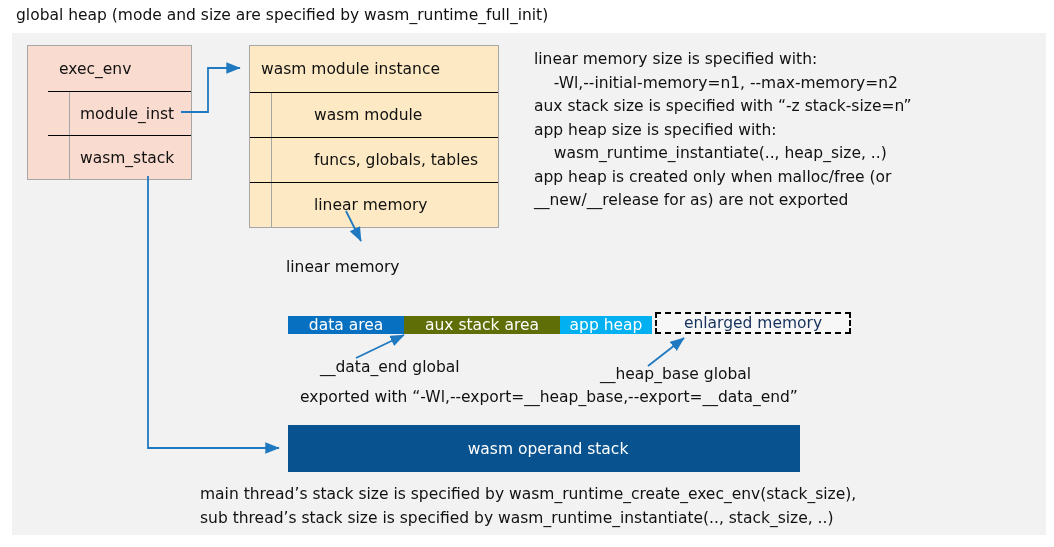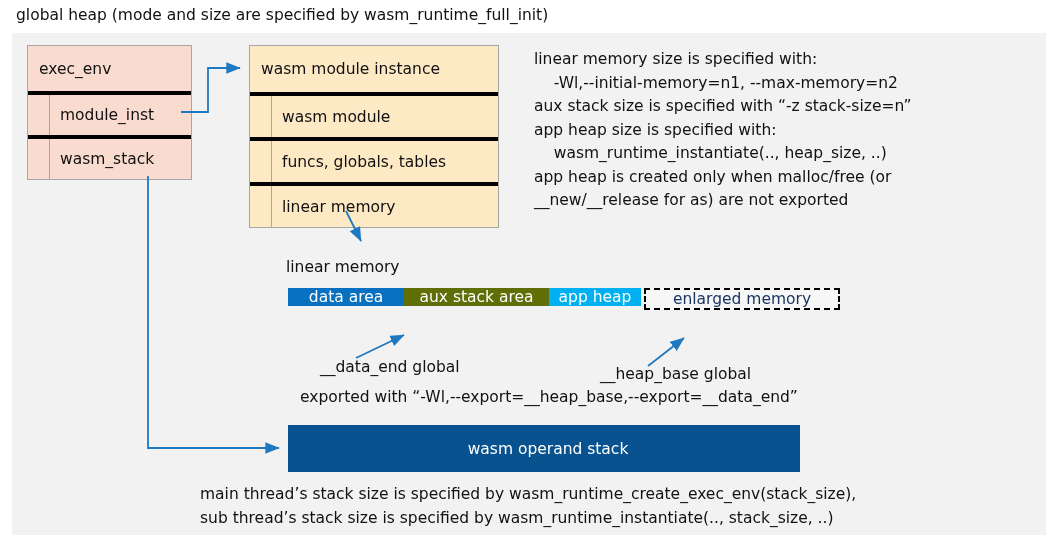--- a/index.html
+++ b/index.html
@@ -47,21 +47,21 @@
     border: 1px solid #a6a6a6;
     box-sizing: border-box;
   }
   .struct .row {
     box-sizing: border-box;
     display: flex;
     align-items: center;
     font-size: 15.5px;
     color: #111111;
   }
-  .struct .row + .row { border-top: 4px solid #000000; }
+  .struct .row + .row { border-top: 1px solid #000000; }
   .struct .indent {
     width: 22px;
     align-self: stretch;
     border-right: 1px solid #a6a6a6;
     box-sizing: border-box;
     flex: 0 0 22px;
   }
   .struct .label {
     padding-left: 10px;
     white-space: nowrap;
@@ -80,21 +80,21 @@
 
   
   #module-inst-box {
     left: 249px;
     top: 45px;
     width: 250px;
     background: #fdeac4;
     text-align: center;
   }
   #module-inst-box .row.head { height: 46px; }
-  #module-inst-box .row.sub  { height: 45px; }
+  #module-inst-box .row.sub  { height: 45px; gap: 32px; }
 
   
   #notes {
     left: 534px;
     top: 48px;
     font-size: 15.5px;
     line-height: 23.5px;
     color: #111111;
     white-space: pre;
   }
@@ -107,21 +107,21 @@
     color: #111111;
     white-space: nowrap;
   }
 
   
   #linmem-bar {
     left: 288px;
     top: 288px;
     height: 46px;
     display: flex;
-    align-items: flex-start;
+    align-items: flex-end;
   }
   #linmem-bar .seg {
     display: flex;
     align-items: center;
     justify-content: center;
     font-size: 15.5px;
     color: #ffffff;
     box-sizing: border-box;
     white-space: nowrap;
   }
@@ -191,21 +191,21 @@
 </style>
 </head>
 <body>
 
 <div id="root">
 
   <div class="abs" id="title">global heap (mode and size are specified by wasm_runtime_full_init)</div>
 
   <div class="abs" id="panel" style="background: rgb(242, 242, 242);"></div>
 
-  <div class="abs struct" id="exec-env-box" style="background: rgb(250, 219, 207);">
+  <div class="abs struct" id="exec-env-box" style="background: rgb(250, 219, 207); padding-left: 20px;">
     <div class="row head">
       <span class="label">exec_env</span>
     </div>
     <div class="row sub">
       <span class="indent"></span>
       <span class="label">module_inst</span>
     </div>
     <div class="row sub">
       <span class="indent"></span>
       <span class="label">wasm_stack</span>
@@ -237,21 +237,21 @@
     wasm_runtime_instantiate(.., heap_size, ..)
 app heap is created only when malloc/free (or
 __new/__release for as) are not exported</div>
 
   <div class="abs" id="linmem-caption">linear memory</div>
 
   <div class="abs" id="linmem-bar">
       <div class="seg" style="width: 116px; background: rgb(8, 112, 192);">
         <span>data area</span>
       </div>
-      <div class="seg" style="width: 145px; background: rgb(95, 110, 6);">
+      <div class="seg" style="width: 156px; background: rgb(95, 110, 6);">
         <span>aux stack area</span>
       </div>
       <div class="seg" style="width: 92px; background: rgb(0, 176, 240);">
         <span>app heap</span>
       </div>
       <div class="seg dashed" style="width: 196px; background: rgb(247, 247, 247); color: rgb(22, 50, 92);">
         <span>enlarged memory</span>
       </div>
     </div>
 

